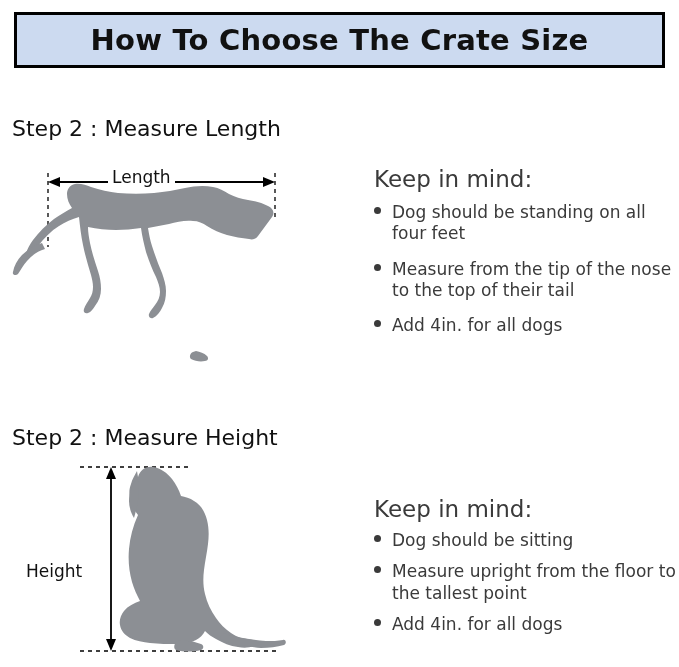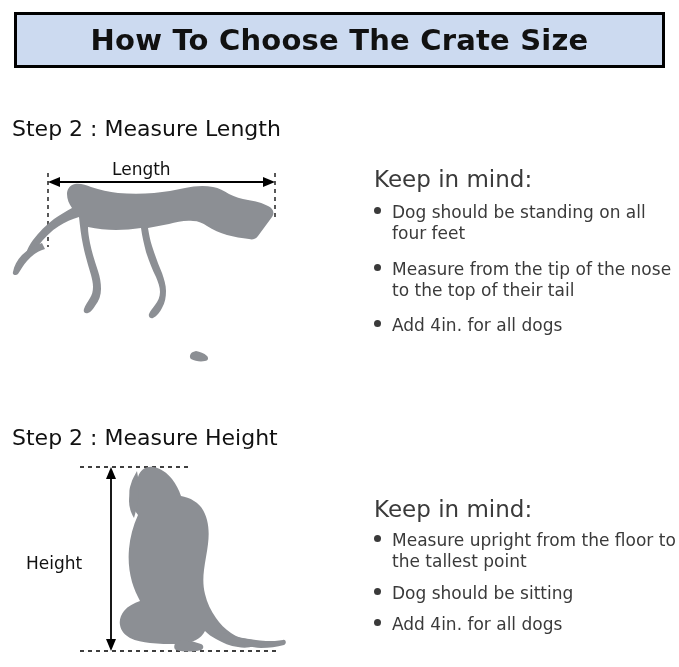--- a/index.html
+++ b/index.html
@@ -63,20 +63,21 @@
   .fig-svg { display: block; }
 
   
   .dim-label {
     position: absolute;
     font-size: 17px;
     color: #111111;
     background: #ffffff;
     padding: 0 4px;
     white-space: nowrap;
+    margin-top: 8px;
   }
   #length-label { left: 108px; top: 159px; }
   #height-label { left: 22px; top: 553px; }
 
   
   .notes {
     position: absolute;
     width: 305px;
   }
   #notes1 { left: 374px; top: 166px; }
@@ -266,26 +267,26 @@
     </svg>
   </div>
 
   <div class="dim-label" id="height-label">Height</div>
 
   <div class="notes" id="notes2">
     <p class="notes-title">Keep in mind:</p>
     <ul class="note-list">
       <li class="note-item">
         <span class="bullet"></span>
+        <span>Dog should be sitting</span>
+      </li>
+      <li class="note-item">
+        <span class="bullet"></span>
         <span>Measure upright from the floor to the tallest point</span>
       </li>
       <li class="note-item">
         <span class="bullet"></span>
-        <span>Dog should be sitting</span>
-      </li>
-      <li class="note-item">
-        <span class="bullet"></span>
         <span>Add 4in. for all dogs</span>
       </li>
     </ul>
   </div>
 
 </div>
 
 </body></html>

